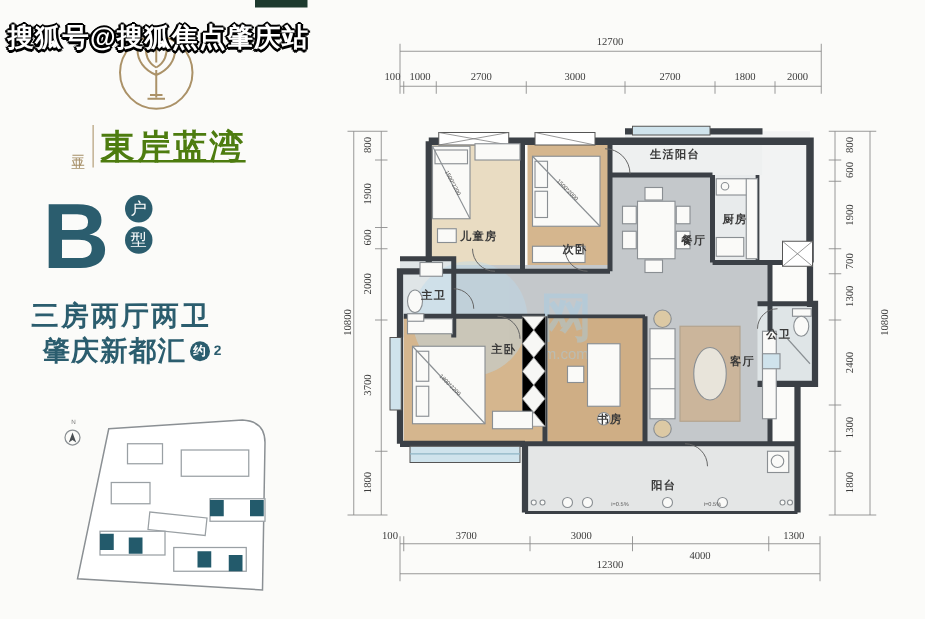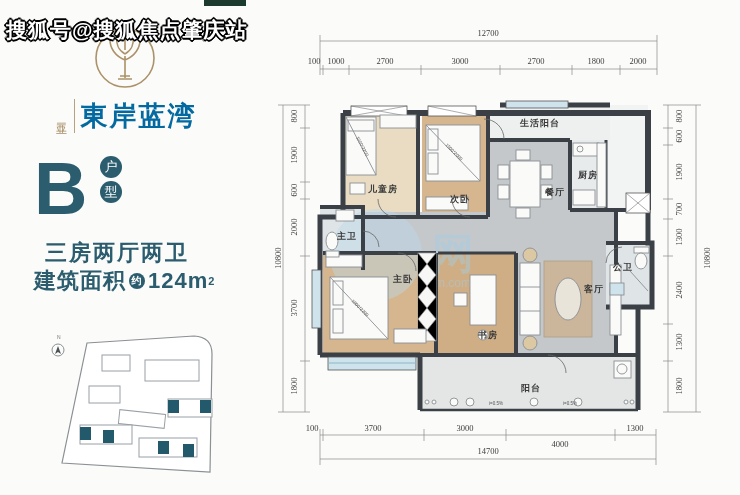--- a/index.html
+++ b/index.html
@@ -11,30 +11,30 @@
   #sohu-watermark{left:6px;top:16px;font-size:21px;font-weight:bold;color:#fff;letter-spacing:1px;
     text-shadow:-2px 0 0 #000,2px 0 0 #000,0 -2px 0 #000,0 2px 0 #000,-1px -1px 0 #000,1px 1px 0 #000,-1px 1px 0 #000,1px -1px 0 #000;
     z-index:50;}
   #top-strip{left:204px;top:0;width:42px;height:6px;background:#1d3a2e;z-index:49;}
 
   
   #left-panel{left:0;top:0;width:265px;height:495px;}
   #logo{left:40px;top:26px;width:170px;text-align:center;color:#a8916a;}
   #logo .namerow{display:flex;align-items:center;justify-content:center;gap:6px;margin-top:4px;}
   #logo .city{writing-mode:vertical-rl;font-size:11px;letter-spacing:2px;border-right:1px solid #b7a27e;padding-right:5px;height:34px;}
-  #logo .name{font-family:"Liberation Serif",serif;font-size:27px;font-weight:bold;letter-spacing:2px;color:#0369a1;}
+  #logo .name{font-family:"Liberation Serif",serif;font-size:27px;font-weight:bold;letter-spacing:2px;color:#4d7c0f;text-decoration:underline;}
   #logo .sub{font-size:8px;letter-spacing:6px;margin-top:4px;color:#b09a73;}
   #logo .tagline{font-size:7.5px;letter-spacing:1.5px;margin-top:3px;color:#b4a281;}
 
   #unit-block{left:34px;top:152px;width:220px;color:#2b5d6e;}
   #unit-letter{font-size:74px;font-weight:bold;line-height:74px;display:inline-block;}
   .badges{display:inline-flex;flex-direction:column;gap:3px;vertical-align:top;margin-left:8px;margin-top:4px;}
   .badge{width:22px;height:22px;border-radius:50%;background:#2b5d6e;color:#fff;font-size:13px;
          display:flex;align-items:center;justify-content:center;}
-  #spec1{left:45px;top:238px;font-size:22px;font-weight:bold;color:#2b5d6e;letter-spacing:2px;}
+  #spec1{left:25px;top:238px;font-size:22px;font-weight:bold;color:#2b5d6e;letter-spacing:2px;}
   #spec2{left:34px;top:266px;font-size:22px;font-weight:bold;color:#2b5d6e;letter-spacing:1px;display:flex;align-items:center;}
   #spec2 .circ{width:16px;height:16px;border-radius:50%;background:#2b5d6e;color:#fff;font-size:10px;
         display:inline-flex;align-items:center;justify-content:center;margin:0 3px;}
   #spec2 sup{font-size:11px;}
 
   #siteplan{left:42px;top:328px;}
 
   
   #plan-wrap{left:248px;top:25px;width:492px;height:468px;}
   #plan-wrap svg{position:absolute;left:0;top:0;}
@@ -67,23 +67,22 @@
 
   <div class="abs" id="unit-block">
     <span id="unit-letter">B</span>
     <span class="badges">
       <span class="badge">户</span>
       <span class="badge">型</span>
     </span>
   </div>
   <div class="abs" id="spec1">三房两厅两卫</div>
   <div class="abs" id="spec2">
-    <span>建筑面积</span>
+    <span>肇庆新都汇</span>
     <span class="circ">约</span>
-    <span>124m</span>
     <sup>2</sup>
   </div>
 
   <svg class="abs" id="siteplan" width="195" height="160" viewBox="0 0 195 160">
     <path d="M45 15 L152 8 Q 170 9 170 26 L168 144 L20 135 Z" fill="#ffffff" stroke="#8b9094" stroke-width="1.2"></path>
     <circle cx="16" cy="22" r="6" fill="none" stroke="#8b9094" stroke-width="1"></circle>
     <path d="M16 18 L19 26 L16 24 L13 26 Z" fill="#4a4f53"></path>
     <text x="15" y="11" font-size="5" fill="#777">N</text>
     <g fill="#ffffff" stroke="#9aa0a4" stroke-width="1">
       <rect x="60" y="27" width="28" height="16"></rect>
@@ -337,14 +336,14 @@
   <span class="dimlabel dimv" style="left:409px;top:207px">1300</span>
   <span class="dimlabel dimv" style="left:409px;top:260px">2400</span>
   <span class="dimlabel dimv" style="left:409px;top:312px">1300</span>
   <span class="dimlabel dimv" style="left:409px;top:356px">1800</span>
 
   <span class="dimlabel" style="left:42px;top:398px">100</span>
   <span class="dimlabel" style="left:103px;top:398px">3700</span>
   <span class="dimlabel" style="left:195px;top:398px">3000</span>
   <span class="dimlabel" style="left:290px;top:414px">4000</span>
   <span class="dimlabel" style="left:365px;top:398px">1300</span>
-  <span class="dimlabel" style="left:218px;top:421px;width:44px">14700</span>
+  <span class="dimlabel" style="left:218px;top:421px;width:44px">12300</span>
 </div>
 
 </body></html>

